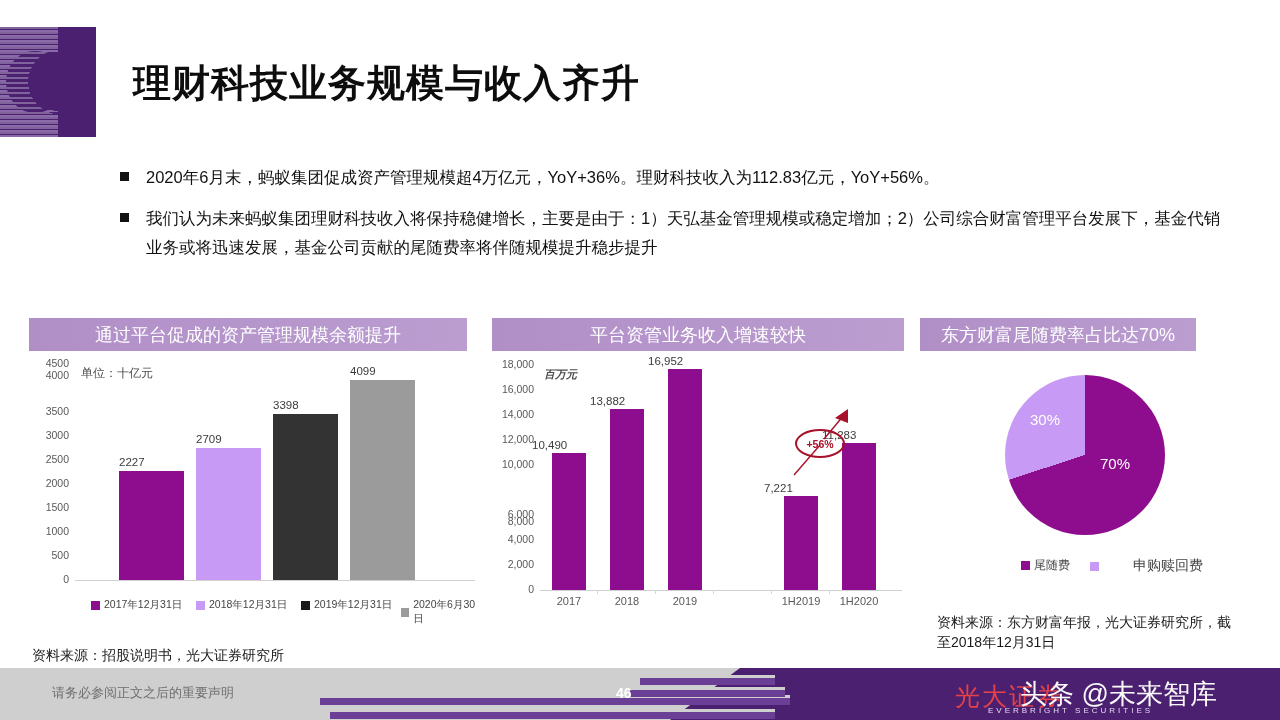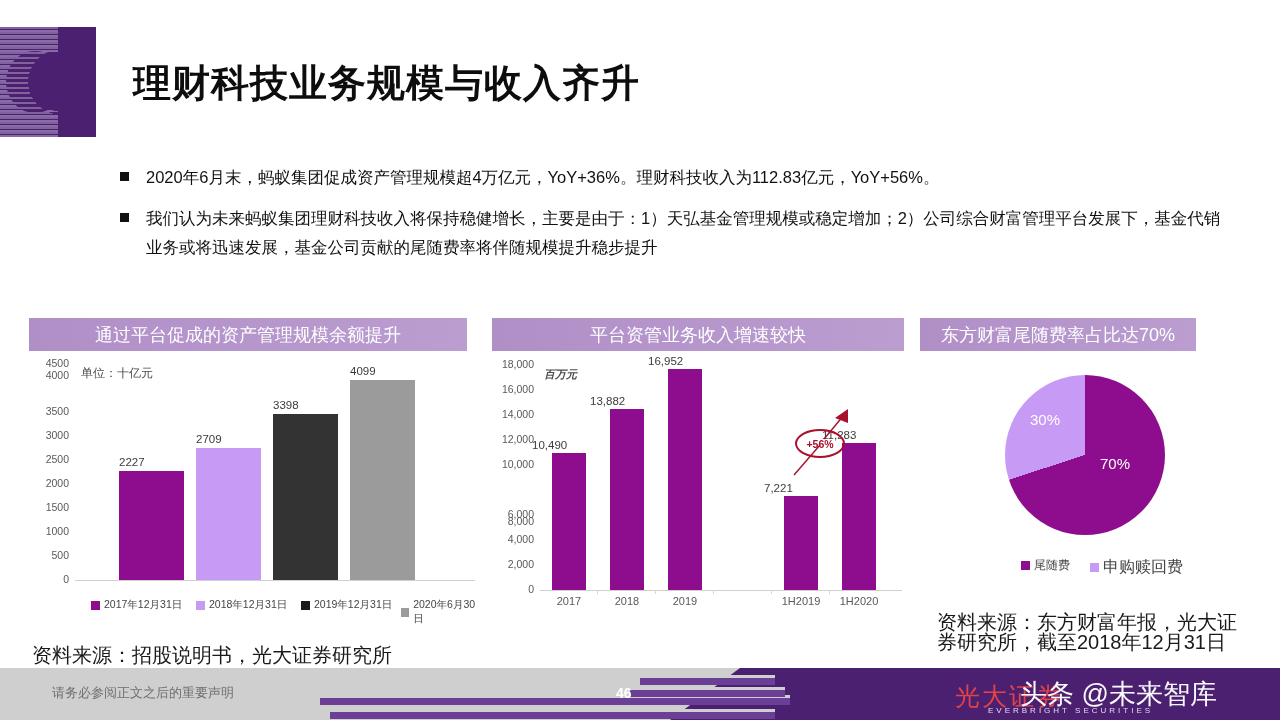--- a/index.html
+++ b/index.html
@@ -89,21 +89,21 @@
   }
   .pie-lab{position:absolute;color:#ffffff;font-size:15px;}
 
   
   .callout{
     position:absolute;border:2px solid #a8112b;border-radius:50%;
     color:#a8112b;font-size:10.5px;font-weight:bold;
     display:flex;align-items:center;justify-content:center;
   }
 
-  .src{position:absolute;font-size:20px;color:#1a1a1a;line-height:20px;}
+  .src{position:absolute;font-size:14px;color:#1a1a1a;line-height:20px;}
 
   
   .footer{position:absolute;left:0;top:668px;width:1280px;height:52px;background:#cfcfcf;overflow:hidden;}
   .footer-purple{
     position:absolute;right:0;top:0;width:610px;height:52px;background:#4b2070;
     clip-path:polygon(70px 0,100% 0,100% 100%,0 100%);
   }
   .foot-txt{position:absolute;left:52px;top:16px;font-size:13px;color:#6f6f6f;}
   .page-no{position:absolute;left:616px;top:17px;font-size:14px;color:#ffffff;font-weight:bold;}
   .band{position:absolute;background:#6a3f95;height:10px;}
@@ -242,21 +242,21 @@
     <div class="pie" style="left:85px;top:20px;background:conic-gradient(#8e0d8e 0deg 252deg, #c79bf5 252deg 360deg);"></div>
     <div class="pie-lab" style="left:180px;top:100px;">70%</div>
     <div class="pie-lab" style="left:110px;top:56px;">30%</div>
 
     <div class="legend" style="left:101px;top:202px;">
       <span class="lg-sq" style="background:#8e0d8e;"></span>
       <span style="font-size:12px;">尾随费</span>
     </div>
     <div class="legend" style="left:170px;top:202px;">
       <span class="lg-sq" style="background:#c79bf5;"></span>
-      <span style="font-size:16px;">申购赎回费</span>
+      <span style="font-size:14px;margin-left:30px;">申购赎回费</span>
     </div>
   </div>
 
   <div class="src" style="left:32px;top:645px;width:420px;">资料来源：招股说明书，光大证券研究所</div>
   <div class="src" style="left:937px;top:612px;width:300px;">资料来源：东方财富年报，光大证券研究所，截至2018年12月31日</div>
 
   <div class="footer">
     <div class="footer-purple"></div>
     <div class="band" style="left:320px;top:27px;width:470px;">
         <b></b>

